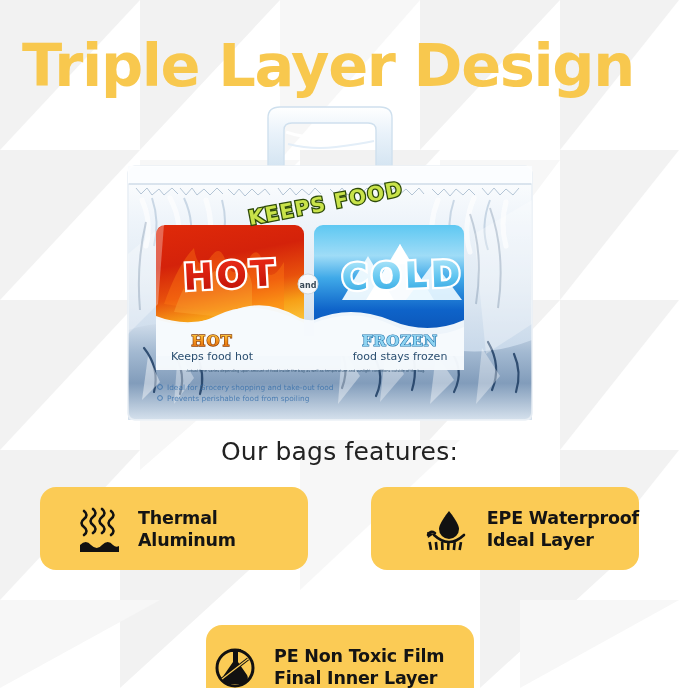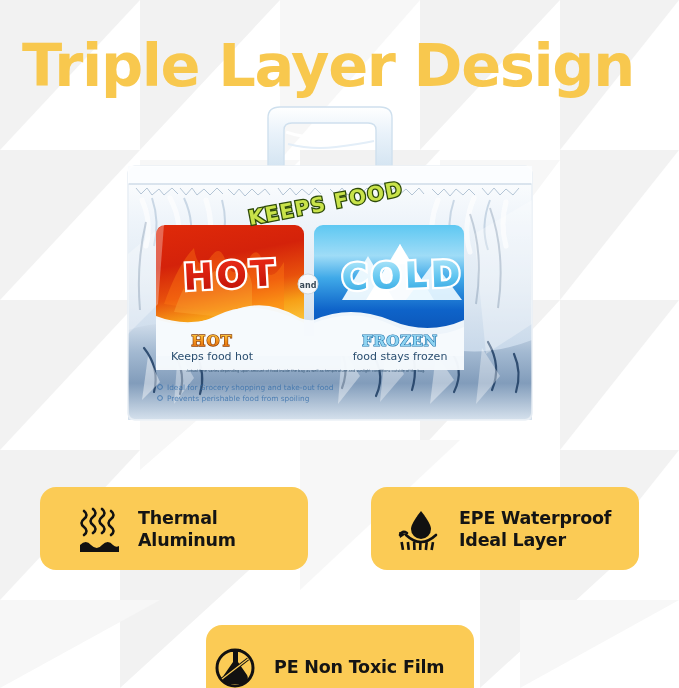--- a/index.html
+++ b/index.html
@@ -56,21 +56,21 @@
   
   .card{
     position:absolute;
     background:#FBCB55;
     border-radius:16px;
     display:flex;
     align-items:center;
     box-sizing:border-box;
   }
   #card-0{left:40px;  top:487px; width:268px; height:83px; padding-left:36px;}
-  #card-1{left:371px; top:487px; width:268px; height:83px; padding-left:26px;}
+  #card-1{left:371px; top:487px; width:268px; height:83px; padding-left:26px;justify-content:flex-end;}
   #card-2{left:206px; top:597px; width:268px; height:83px; padding-left:6px;margin-top:28px;}
 
   .card-icon{
     width:46px;height:48px;
     flex:0 0 46px;
     display:flex;align-items:center;justify-content:center;
   }
   .card-text{
     margin-left:16px;
     font-size:17.5px;
@@ -306,20 +306,21 @@
           <path d="M352,110 q14,40 6,90"></path>
           <path d="M372,104 q16,46 8,100"></path>
           <path d="M28,118 q-10,42 -6,88"></path>
         </g>
       </g>
 
       <rect x="10" y="62" width="404" height="254" rx="7" fill="none" stroke="#ffffff" stroke-width="2" opacity=".5"></rect>
     </g>
   </svg>
 
+  <div class="section-heading">Our bags features:</div>
 
   <div class="card" id="card-0">
     <div class="card-icon">
       <svg viewBox="0 0 46 48" width="46" height="48">
         <g fill="none" stroke="#111111" stroke-width="2.6" stroke-linecap="round">
           <path d="M8,6 q5,4 0,8 q-5,4 0,8 q5,4 0,8"></path>
           <path d="M17,4 q5,4 0,8 q-5,4 0,8 q5,4 0,8"></path>
           <path d="M26,4 q5,4 0,8 q-5,4 0,8 q5,4 0,8"></path>
           <path d="M35,6 q5,4 0,8 q-5,4 0,8 q5,4 0,8"></path>
         </g>
@@ -358,16 +359,17 @@
     <div class="card-icon">
       <svg viewBox="0 0 46 48" width="46" height="48">
         <circle cx="23" cy="25" r="18" fill="none" stroke="#111111" stroke-width="3"></circle>
         <path d="M18,6 h11 v3 h-3 v10 l9,13 a6,6 0 0 1 -5,9 h-13 a6,6 0 0 1 -5,-9 l9,-13 v-10 h-3 z" fill="#111111"></path>
         <line x1="10" y1="36" x2="36" y2="16" stroke="#111111" stroke-width="3.2"></line>
         <line x1="10" y1="36" x2="36" y2="16" stroke="#FBCB55" stroke-width="1.2"></line>
       </svg>
     </div>
     <div class="card-text">
       <span>PE Non Toxic Film</span>
+      <span class="l2">Final Inner Layer</span>
     </div>
   </div>
 
 </div>
 
 </body></html>

